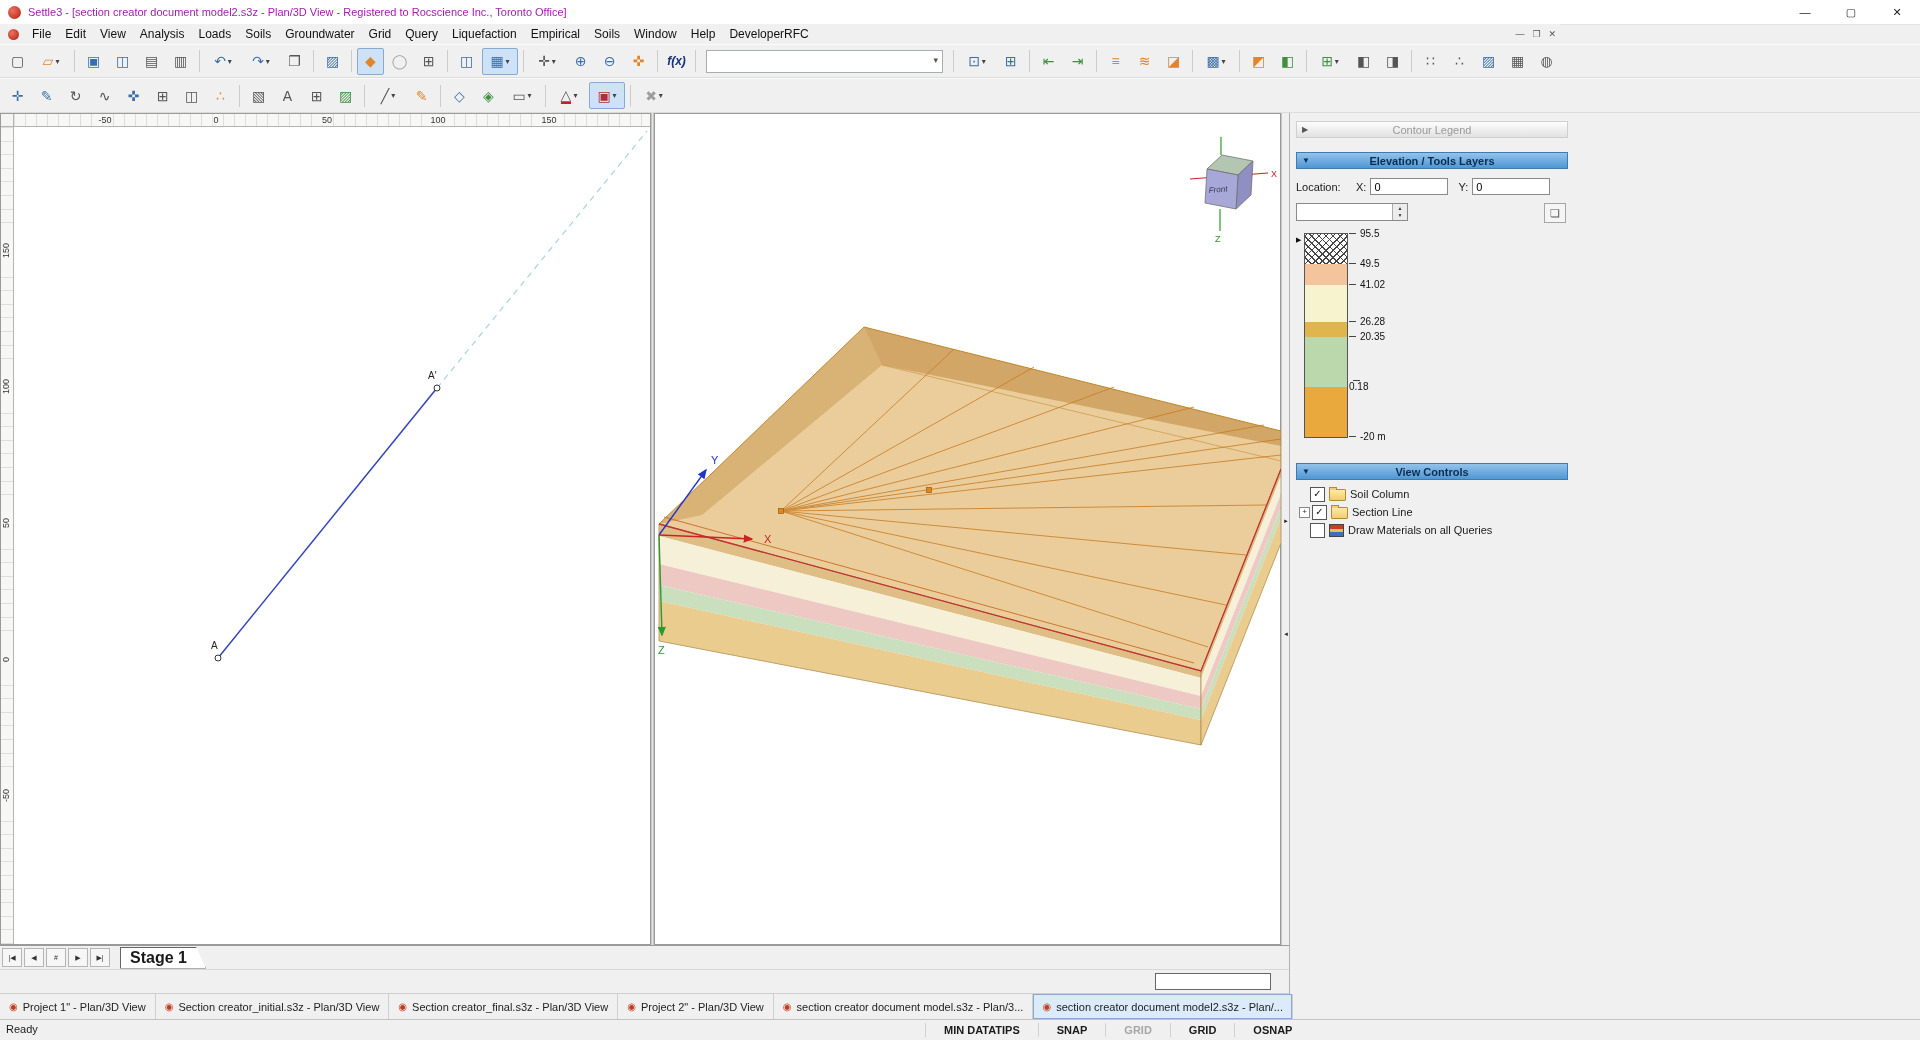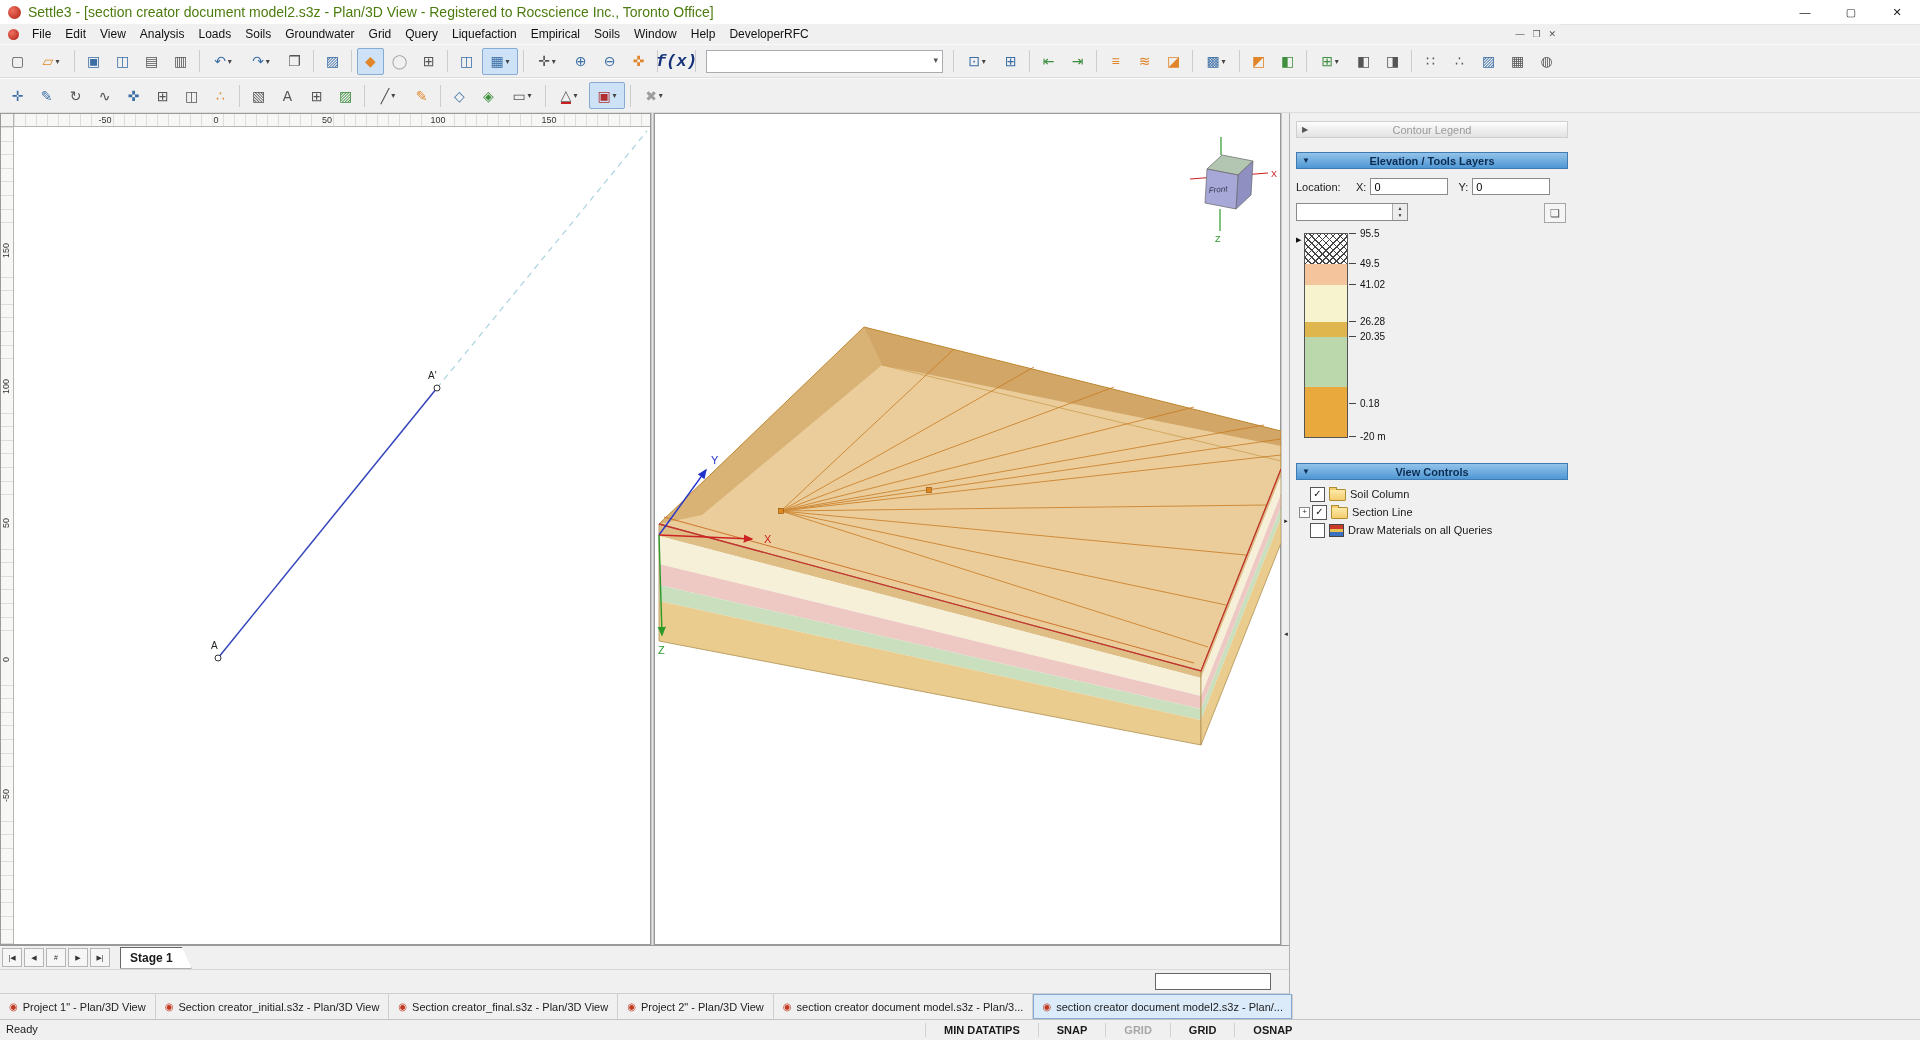--- a/index.html
+++ b/index.html
@@ -5,21 +5,21 @@
   html,body{margin:0;padding:0;}
   body{width:1920px;height:1040px;overflow:hidden;background:#f0f0f0;
        font-family:"Liberation Sans",sans-serif;color:#1a1a1a;}
   #app{position:relative;width:1920px;height:1040px;}
 
   
   #titlebar{position:absolute;left:0;top:0;width:1920px;height:24px;background:#ffffff;
             border-bottom:1px solid #e3e3e3;display:flex;align-items:center;}
   .app-ico{width:13px;height:13px;margin:0 7px 0 8px;border-radius:50%;
            background:radial-gradient(circle at 35% 35%,#ef7060,#b02010);}
-  #title-text{font-size:14px;color:#4d7c0f;white-space:nowrap;}
+  #title-text{font-size:11px;color:#a21caf;white-space:nowrap;}
   .winbtn{position:absolute;top:0;width:46px;height:24px;display:flex;align-items:center;
           justify-content:center;font-size:11px;color:#222;}
   #btn-min{right:92px;} #btn-max{right:46px;} #btn-close{right:0;}
 
   
   #menubar{position:absolute;left:0;top:24px;width:1560px;height:20px;background:#f0f0f0;
            display:flex;align-items:center;font-size:12px;}
   .menu-ico{width:11px;height:11px;border-radius:50%;margin:0 6px 0 8px;
             background:radial-gradient(circle at 35% 35%,#ef7060,#b02010);}
   .menu-item{padding:2px 7px;color:#111;}
@@ -36,22 +36,22 @@
   .tbtn.dd{width:34px;}
   .tbtn .glyph{line-height:1;}
   .dda{font-size:8px;color:#444;margin-left:2px;}
   .tbtn.on{background:#cde2f6;border-color:#86abd2;}
   .tsep{width:1px;height:22px;background:#cccccc;margin:0 4px;flex:none;}
   .tcombo{width:235px;height:21px;background:#fff;border:1px solid #a9adb2;margin:0 6px;
           position:relative;flex:none;}
   .tcombo-arrow{position:absolute;right:4px;top:4px;font-size:9px;color:#555;}
   .c-blue{color:#3a6ea5;} .c-orange{color:#e0852a;} .c-green{color:#3f8f3f;}
   .c-red{color:#b03030;} .c-gray{color:#9d9d9d;}
-  .tbtn.fx .glyph{font-family:Liberation Mono, monospace;font-style:italic;font-weight:bold;
-                  font-size:17px;color:#16337a;}
+  .tbtn.fx .glyph{font-family:Liberation Sans, sans-serif;font-style:italic;font-weight:bold;
+                  font-size:12px;color:#16337a;}
   .tbtn.u-red .glyph{border-bottom:2px solid #cc2020;}
 
   
   #plan-panel{position:absolute;left:0;top:113px;width:651px;height:832px;background:#fff;
               box-shadow:inset 0 0 0 1px #9a9a9a;}
   #ruler-corner{position:absolute;left:1px;top:114px;width:13px;height:13px;background:#f4f4f2;
                 border-right:1px solid #b5b5b5;border-bottom:1px solid #b5b5b5;box-sizing:border-box;}
   #ruler-x{position:absolute;left:14px;top:114px;width:636px;height:13px;background:#f7f7f5;
            border-bottom:1px solid #b5b5b5;box-sizing:border-box;
            background-image:repeating-linear-gradient(to right,#dddddd 0 1px,transparent 1px 11px);}
@@ -124,21 +124,21 @@
                background:#f3cd6e;border:1px solid #b08c30;border-bottom:none;}
   .icon-materials{width:13px;height:11px;margin-right:4px;border:1px solid #444;flex:none;
                background:linear-gradient(180deg,#cc3a2a 0 36%,#e8c050 36% 68%,#3a70c0 68% 100%);}
 
   
   #stagebar{position:absolute;left:0;top:945px;width:1289px;height:24px;background:#f0f0f0;
             border-top:1px solid #9a9a9a;display:flex;align-items:center;box-sizing:border-box;}
   .sbtn{width:18px;height:17px;border:1px solid #b5b5b5;background:#f6f6f6;font-size:7px;
         display:flex;align-items:center;justify-content:center;color:#333;margin-left:2px;flex:none;}
   #stage-tab{margin-left:10px;height:20px;padding:0 18px 0 9px;background:#ffffff;
-             border:1px solid #666;font-size:12px;font-weight:bold;display:flex;align-items:center;
+             border:1px solid #666;font-size:16px;font-weight:bold;display:flex;align-items:center;
              clip-path:polygon(0 0,calc(100% - 10px) 0,100% 100%,0 100%);}
   #gapstrip{position:absolute;left:0;top:969px;width:1289px;height:24px;background:#f0f0f0;
             border-top:1px solid #d8d8d8;box-sizing:border-box;}
   #quick-entry{position:absolute;left:1155px;top:3px;width:108px;height:15px;border:1px solid #666;
                background:#fff;font-size:11px;padding:0 3px;font-family:"Liberation Sans",sans-serif;}
   #doctabs{position:absolute;left:0;top:993px;width:1289px;height:26px;background:#f0f0f0;
            border-top:1px solid #cfcfcf;display:flex;align-items:stretch;box-sizing:border-box;}
   .doc-tab{display:flex;align-items:center;padding:0 9px;border-right:1px solid #cfcfcf;
            font-size:11px;color:#222;background:#f0f0f0;white-space:nowrap;}
   .doc-tab .ico{color:#c23a20;font-size:10px;margin-right:5px;}
@@ -568,21 +568,21 @@
               <span>41.02</span>
             </div>
             <div class="etick" style="top: 82px;">
               <i></i>
               <span>26.28</span>
             </div>
             <div class="etick" style="top: 97px;">
               <i></i>
               <span>20.35</span>
             </div>
-            <div class="etick" style="top: 164px;">
+            <div class="etick" style="top: 147px; flex-direction: column;">
               <i></i>
               <span>0.18</span>
             </div>
             <div class="etick" style="top: 197px;">
               <i></i>
               <span>-20 m</span>
             </div>
           </div>
     </div>
 

